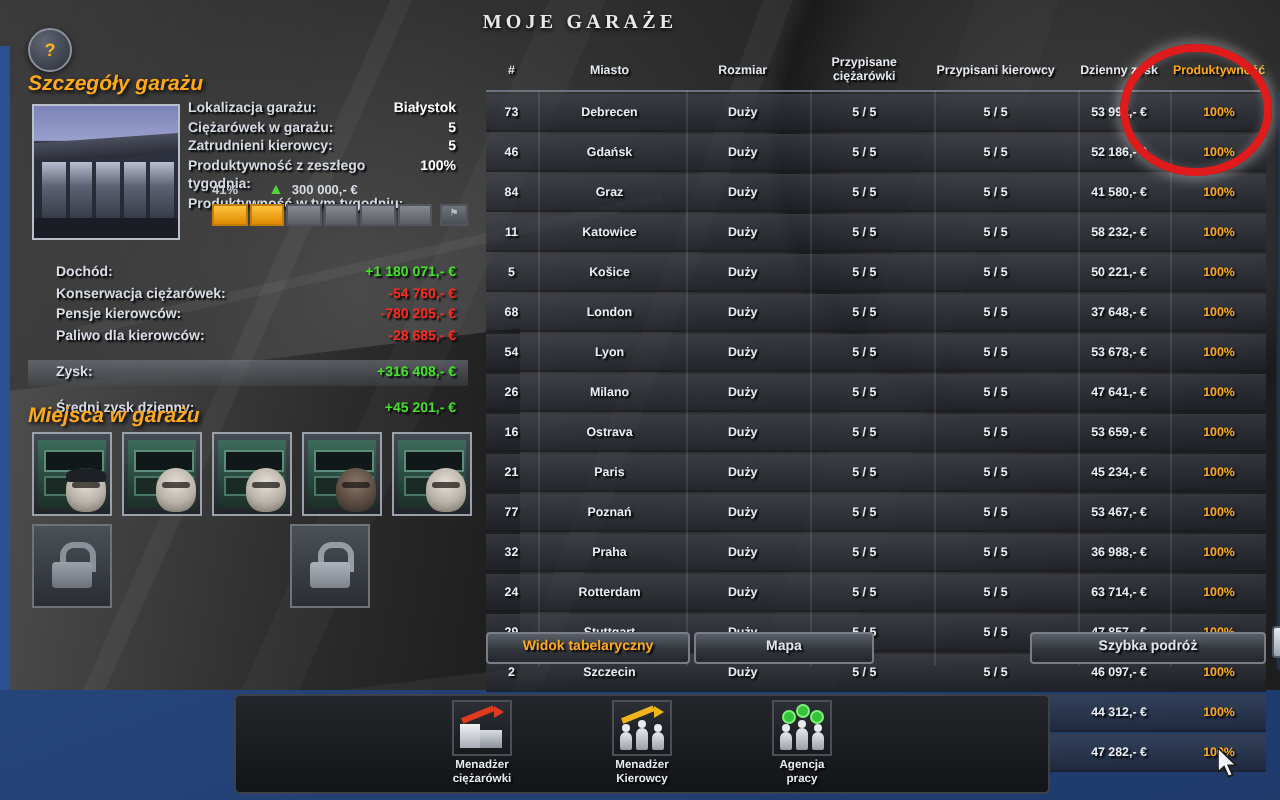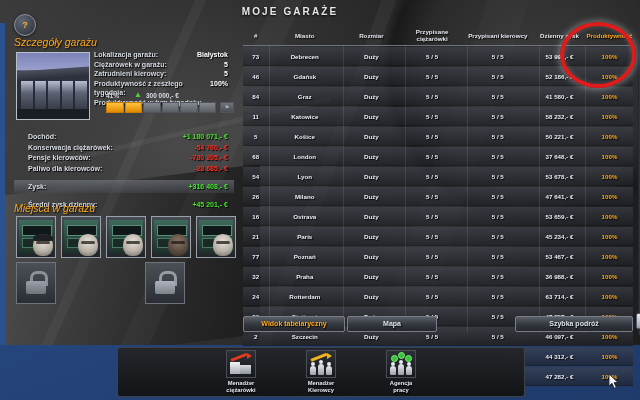--- a/index.html
+++ b/index.html
@@ -53,20 +53,21 @@
   
   .titlebar {
     position: absolute; left: 0; top: 0; width: 640px; height: 23px;
     z-index: 30;
   }
   .title-text {
     position: absolute; left: 0; top: 0; width: 580px; height: 23px;
     line-height: 23px; text-align: center;
     color: #e8e8e8; font-size: 10px; letter-spacing: 2.1px; font-weight: bold;
     text-shadow: 0 1px 2px #000;
+    font-family: Liberation Serif, serif;
   }
   .balance-box {
     position: absolute; right: 0; top: 0; width: 160px; height: 23px;
     background: linear-gradient(180deg,#30558f,#23406e);
     border-left: 1px solid #16294a;
     display: flex; align-items: center; justify-content: flex-end;
     padding-right: 6px; box-sizing: border-box; gap: 5px;
   }
   .balance-value { color: #ff9a12; font-size: 7px; font-weight: bold; }
   .close-btn {
@@ -82,21 +83,21 @@
   .panel-badge {
     position: absolute; left: 8px; top: 0; width: 20px; height: 20px;
     border-radius: 50%;
     background: radial-gradient(circle at 35% 30%, #5f6673, #2c3038);
     border: 1px solid #8b919c;
     color: #ffb21e; font-size: 9px; font-weight: bold;
     display: flex; align-items: center; justify-content: center;
     box-shadow: 0 1px 3px rgba(0,0,0,.6);
   }
   .section-head {
-    color: #ffa81c; font-size: 10.5px; font-weight: normal; font-style: italic;
+    color: #ffa81c; font-size: 10.5px; font-weight: bold; font-style: italic;
     text-shadow: 1px 1px 2px #000;
   }
   #garage-title { position: absolute; left: 8px; top: 22px; }
 
   .garage-photo {
     position: absolute; left: 10px; top: 38px; width: 72px; height: 66px;
     border: 1px solid #b9bfc9;
     background:
       linear-gradient(180deg, #7c83b8 0%, #9aa0cc 26%, #2f3340 27%, #23262f 100%);
     overflow: hidden;

